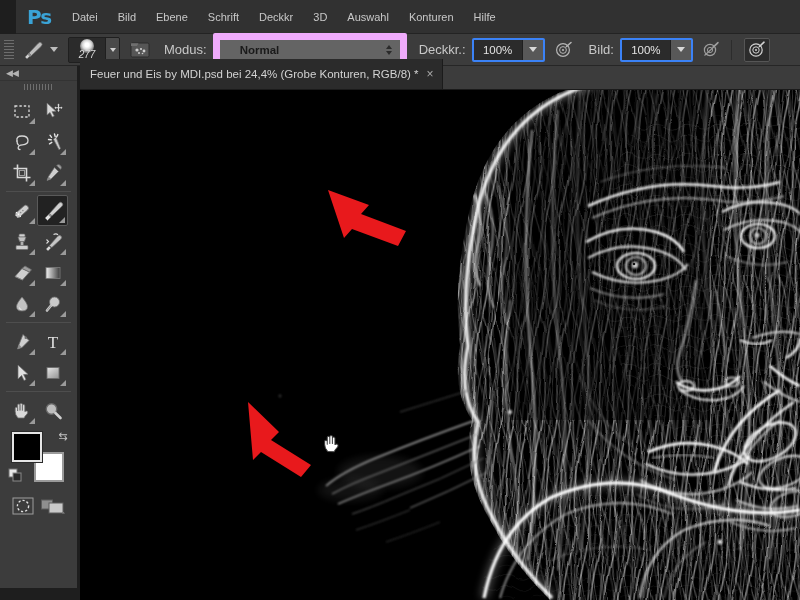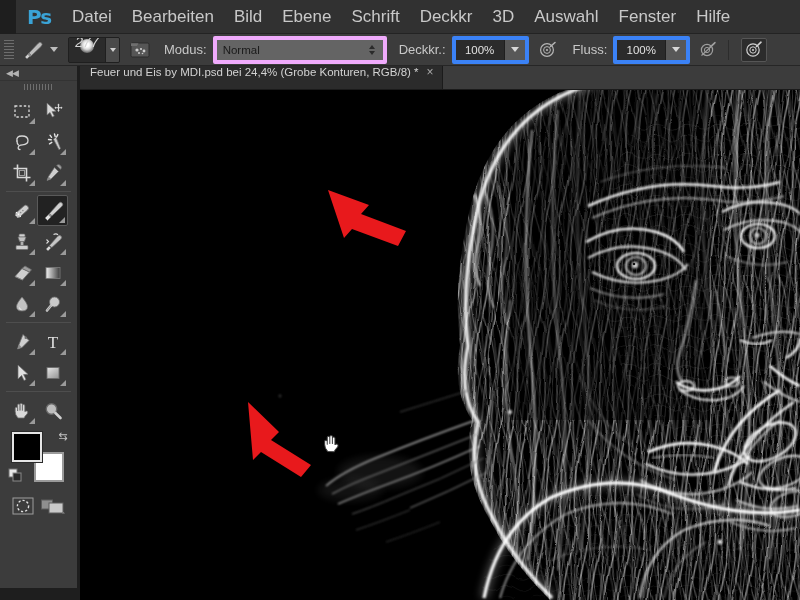--- a/index.html
+++ b/index.html
@@ -19,21 +19,21 @@
     display:flex;align-items:center;
     border-bottom:1px solid #232323;
     box-sizing:border-box;
   }
   .ps-logo{
     width:46px;height:34px;display:flex;align-items:center;justify-content:center;
     font-size:20px;font-weight:bold;color:#3aa3d6;letter-spacing:-1px;
     font-family:"DejaVu Sans",sans-serif;
   }
   .menu-item{
-    color:#c8c8c8;font-size:17px;padding:0 10px;height:34px;
+    color:#c8c8c8;font-size:11px;padding:0 10px;height:34px;
     display:flex;align-items:center;white-space:nowrap;cursor:default;
   }
 
   
   .optionsbar{
     position:absolute;left:0;top:34px;width:800px;height:32px;
     background:#3c3c3c;
     border-bottom:1px solid #262626;
     display:flex;align-items:center;
     box-sizing:border-box;
@@ -56,48 +56,48 @@
   .brush-preview{
     width:36px;position:relative;display:flex;flex-direction:column;
     align-items:center;justify-content:flex-end;background:#2b2b2b;
   }
   .brush-dot{
     position:absolute;top:1px;left:50%;transform:translateX(-50%);
     width:14px;height:14px;border-radius:50%;
     background:radial-gradient(circle at 50% 42%,#fff 18%,#d8d8d8 42%,#5a5a5a 78%,#2b2b2b 100%);
   }
   .brush-size{
-    font-size:14px;color:#d6d6d6;font-style:italic;line-height:11px;
-    position:relative;z-index:2;padding-bottom:14px;
+    font-size:10px;color:#d6d6d6;font-style:italic;line-height:11px;
+    position:relative;z-index:2;padding-bottom:2px;
   }
   .brush-arrow{
     width:13px;background:#4a4a4a;border-left:1px solid #1f1f1f;
     display:flex;align-items:center;justify-content:center;
   }
   .brush-arrow i{
     width:0;height:0;border-left:3px solid transparent;border-right:3px solid transparent;
     border-top:4px solid #d0d0d0;display:block;
   }
   .panel-btn{
     width:24px;height:24px;margin-left:8px;display:flex;align-items:center;justify-content:center;
   }
   .opt-label{color:#c8c8c8;font-size:13px;margin:0 6px 0 12px;white-space:nowrap;}
   .combo{
-    height:20px;background:#646464;border:4px solid #f0abfc;border-radius:2px;
+    height:20px;background:#646464;border:7px solid #f0abfc;border-radius:2px;
     display:flex;align-items:center;color:#1a1a1a;font-size:11.5px;
-    padding-left:6px;min-width:150px;justify-content:space-between;
+    padding-left:20px;min-width:150px;justify-content:space-between;font-weight:bold;
   }
   .combo .spin{
     width:16px;display:flex;flex-direction:column;align-items:center;justify-content:center;gap:2px;margin-right:3px;
   }
   .combo .spin i{width:0;height:0;border-left:3px solid transparent;border-right:3px solid transparent;display:block;}
   .combo .spin i.up{border-bottom:4px solid #2a2a2a;}
   .combo .spin i.dn{border-top:4px solid #2a2a2a;}
   .numfield{
-    display:flex;align-items:stretch;height:20px;border:4px solid #3b82f6;border-radius:2px;overflow:hidden;
+    display:flex;align-items:stretch;height:20px;border:2px solid #3b82f6;border-radius:2px;overflow:hidden;
   }
   .numfield .val{
     background:#2b2b2b;color:#e2e2e2;font-size:11.5px;
     display:flex;align-items:center;justify-content:center;width:48px;
   }
   .numfield .dd{
     width:20px;background:#585858;border-left:1px solid #1f1f1f;
     display:flex;align-items:center;justify-content:center;
   }
   .numfield .dd i{
@@ -108,22 +108,22 @@
   .icon-btn.pressed{background:#2c2c2c;border:1px solid #565656;border-radius:2px;box-sizing:border-box;}
   .vsep{width:1px;height:20px;background:#2c2c2c;margin:0 6px;}
 
   
   .tabbar{
     position:absolute;left:80px;top:66px;width:720px;height:24px;
     background:#3c3c3c;border-bottom:1px solid #1b1b1b;box-sizing:border-box;
     display:flex;align-items:flex-end;
   }
   .doctab{
-    height:23px;background:#2b2b2b;border-right:1px solid #1b1b1b;
-    display:flex;align-items:flex-start;padding:0 8px 0 10px;gap:8px;
+    height:30px;background:#2b2b2b;border-right:1px solid #1b1b1b;
+    display:flex;align-items:center;padding:0 8px 0 10px;gap:8px;
     color:#d2d2d2;font-size:11.5px;white-space:nowrap;
   }
   .tab-close{color:#a8a8a8;font-size:12px;line-height:12px;cursor:default;}
 
   
   .toolpanel{
     position:absolute;left:0;top:66px;width:78px;height:522px;
     background:#3c3c3c;border-right:1px solid #1e1e1e;box-sizing:border-box;
   }
   .tp-head{
@@ -177,28 +177,27 @@
   .canvaswrap svg{display:block;}
 </style>
 </head>
 <body>
 
 <div id="app">
 
   <div class="menubar">
     <div class="ps-logo">Ps</div>
     <div class="menu-item">Datei</div>
-    <div class="menu-item">Bearbeiten</div>
     <div class="menu-item">Bild</div>
     <div class="menu-item">Ebene</div>
     <div class="menu-item">Schrift</div>
     <div class="menu-item">Deckkr</div>
     <div class="menu-item">3D</div>
     <div class="menu-item">Auswahl</div>
-    <div class="menu-item">Fenster</div>
+    <div class="menu-item">Konturen</div>
     <div class="menu-item">Hilfe</div>
   </div>
 
   <div class="optionsbar">
 
     <div class="grip"></div>
 
     <div class="tool-icon-big">
       <svg width="22" height="20" viewBox="0 0 22 20">
         <path d="M3 17 L6.5 13.5 L8.5 15.5 L5 19 Z" fill="#d0d0d0" stroke="#6a6a6a" stroke-width="0.7"></path>
@@ -248,21 +247,21 @@
     </div>
     <div class="icon-btn">
       <svg width="20" height="18" viewBox="0 0 20 18">
         <circle cx="9" cy="9" r="6.4" fill="none" stroke="#b5b5b5" stroke-width="1.2"></circle>
         <circle cx="9" cy="9" r="3.4" fill="none" stroke="#b5b5b5" stroke-width="1"></circle>
         <circle cx="9" cy="9" r="1.1" fill="#b5b5b5"></circle>
         <path d="M12.5 5.5 L17 1.5" stroke="#b5b5b5" stroke-width="1.6" stroke-linecap="round"></path>
       </svg>
     </div>
 
-    <div class="opt-label">Fluss:</div>
+    <div class="opt-label">Bild:</div>
     <div class="numfield">
       <div class="val">100%</div>
       <div class="dd">
           <i></i>
         </div>
     </div>
     <div class="icon-btn">
       <svg width="20" height="18" viewBox="0 0 20 18">
         <circle cx="8" cy="9" r="5.6" fill="none" stroke="#9e9e9e" stroke-width="1.2"></circle>
         <circle cx="8" cy="9" r="2.6" fill="none" stroke="#9e9e9e" stroke-width="1"></circle>

